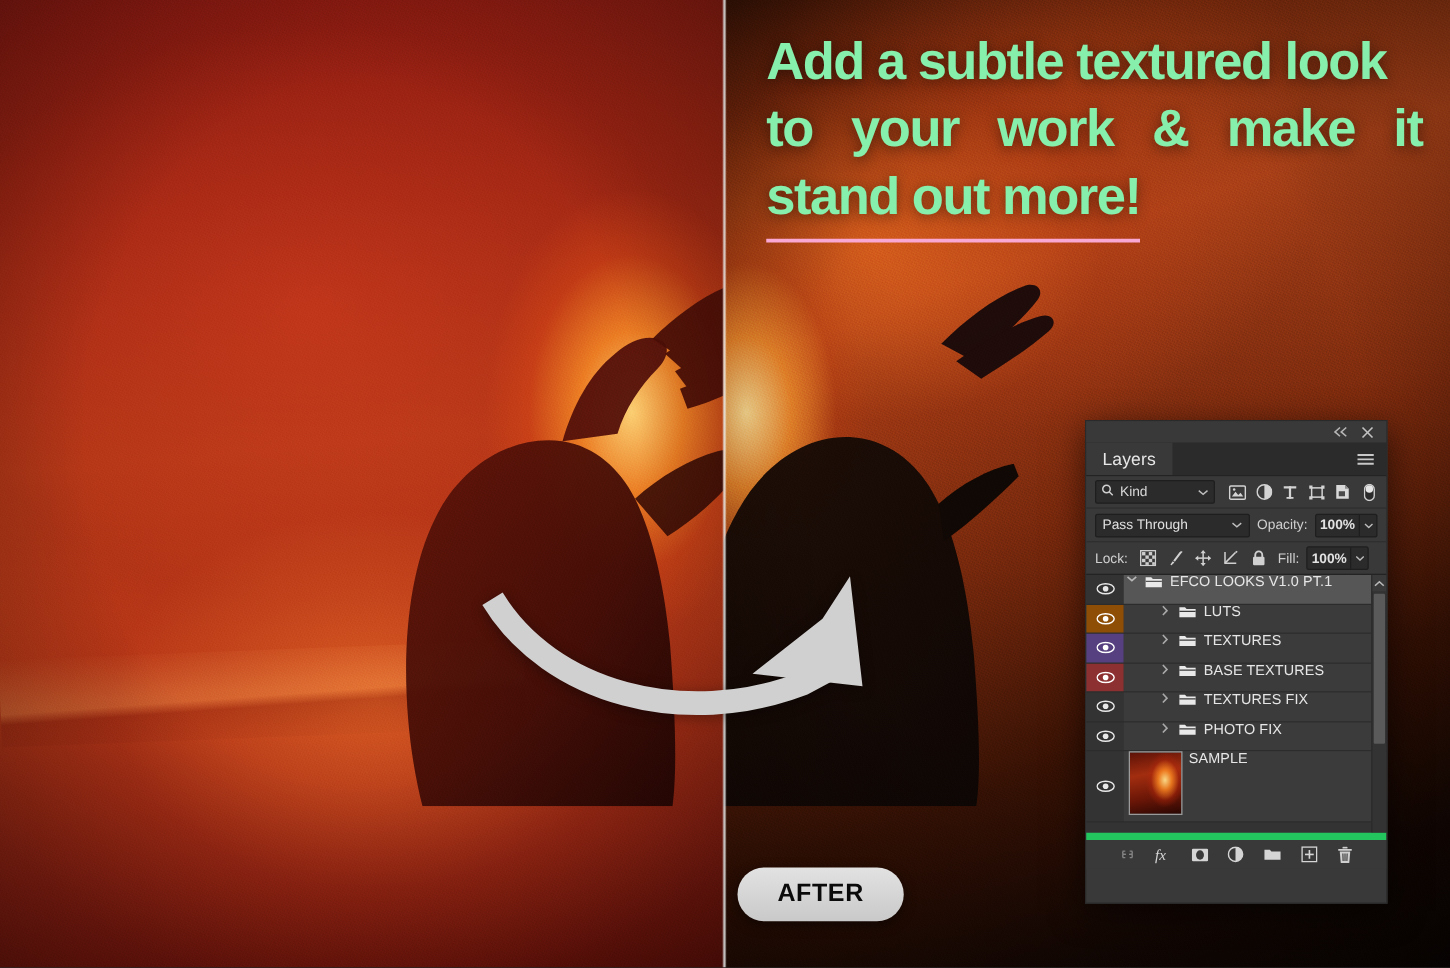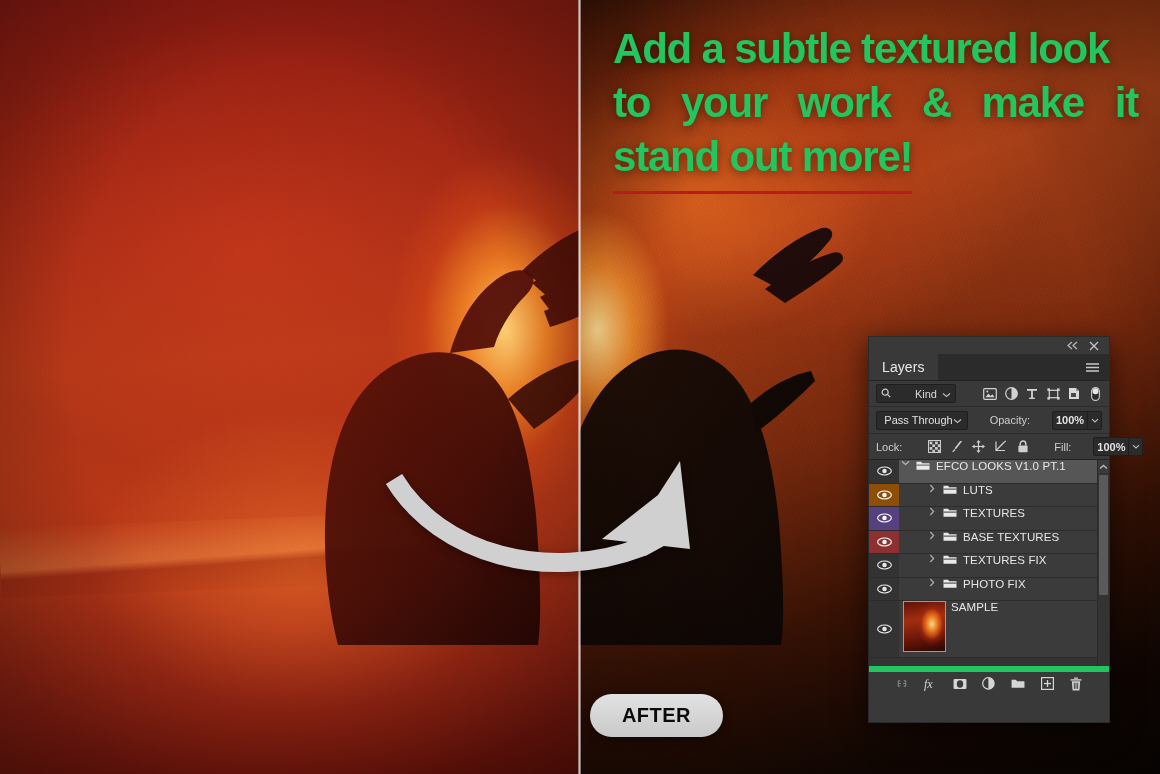--- a/index.html
+++ b/index.html
@@ -44,26 +44,26 @@
 
   .floorline{position:absolute;left:0;top:520px;width:420px;height:70px;
     background:linear-gradient(178deg, rgba(255,160,80,0) 0%, rgba(255,170,90,.30) 45%, rgba(255,170,90,.32) 52%, rgba(120,25,10,.25) 62%, rgba(0,0,0,0) 100%);
     transform:rotate(-2.2deg);pointer-events:none;}
 
   .split-line{position:absolute;left:578px;top:0;width:3px;height:774px;
     background:linear-gradient(to right, rgba(255,255,255,.28), rgba(230,230,230,.85), rgba(255,255,255,.28));}
 
   
   .headline{position:absolute;left:613px;top:22px;width:525px;
-    color:#22c55e;font-weight:bold;font-size:42px;line-height:1.29;
+    color:#86efac;font-weight:bold;font-size:42px;line-height:1.29;
     letter-spacing:-1.2px;text-shadow:0 2px 10px rgba(0,0,0,.45);}
   .hl-line{display:block;white-space:nowrap;}
   .hl-line.justify{display:flex;justify-content:space-between;}
   .hl-line.underline{position:relative;display:inline-block;padding-bottom:6px;
-    border-bottom:3px solid #b91c1c;}
+    border-bottom:3px solid #f9a8d4;}
 
   
   .arrow{position:absolute;left:380px;top:455px;width:400px;height:150px;pointer-events:none;
     filter:drop-shadow(0 2px 5px rgba(0,0,0,.35));}
 
   
   .badge{position:absolute;display:flex;align-items:center;justify-content:center;
     border-radius:40px;background:linear-gradient(180deg,#e2e2e2,#c9c9c9);
     color:#0b0b0b;font-weight:bold;letter-spacing:.5px;
     box-shadow:0 3px 10px rgba(0,0,0,.45);}
@@ -80,21 +80,21 @@
     justify-content:flex-end;gap:9px;padding-right:9px;}
   .tb-btn{color:#b4b4b4;cursor:pointer;line-height:1;display:flex;align-items:center;}
 
   .ps-tabs{height:26px;background:#2b2b2b;display:flex;align-items:stretch;
     border-bottom:1px solid #232323;}
   .ps-tab{display:flex;align-items:center;padding:0 13px;background:#393939;
     color:#e8e8e8;font-size:14px;letter-spacing:.1px;}
   .ps-tabs .spacer{flex:1;}
   .ps-menu{display:flex;align-items:center;padding:0 9px;}
 
-  .row{display:flex;align-items:center;padding:0 7px;gap:22px;text-align:right;}
+  .row{display:flex;align-items:center;padding:0 7px;gap:6px;}
 
   .filter-row{height:25px;background:#393939;border-bottom:1px solid #2d2d2d;}
   .kind-select{display:flex;align-items:center;gap:5px;width:104px;height:17px;
     background:#2b2b2b;border:1px solid #1e1e1e;border-radius:2px;padding:0 4px;
     font-size:11px;color:#d8d8d8;}
   .kind-select .lbl{flex:1;}
   .ficons{display:flex;align-items:center;gap:7px;margin-left:5px;}
   .ficon{display:flex;align-items:center;justify-content:center;width:14px;height:14px;color:#d3d3d3;}
 
   .blend-row{height:26px;background:#393939;border-bottom:1px solid #2d2d2d;}

